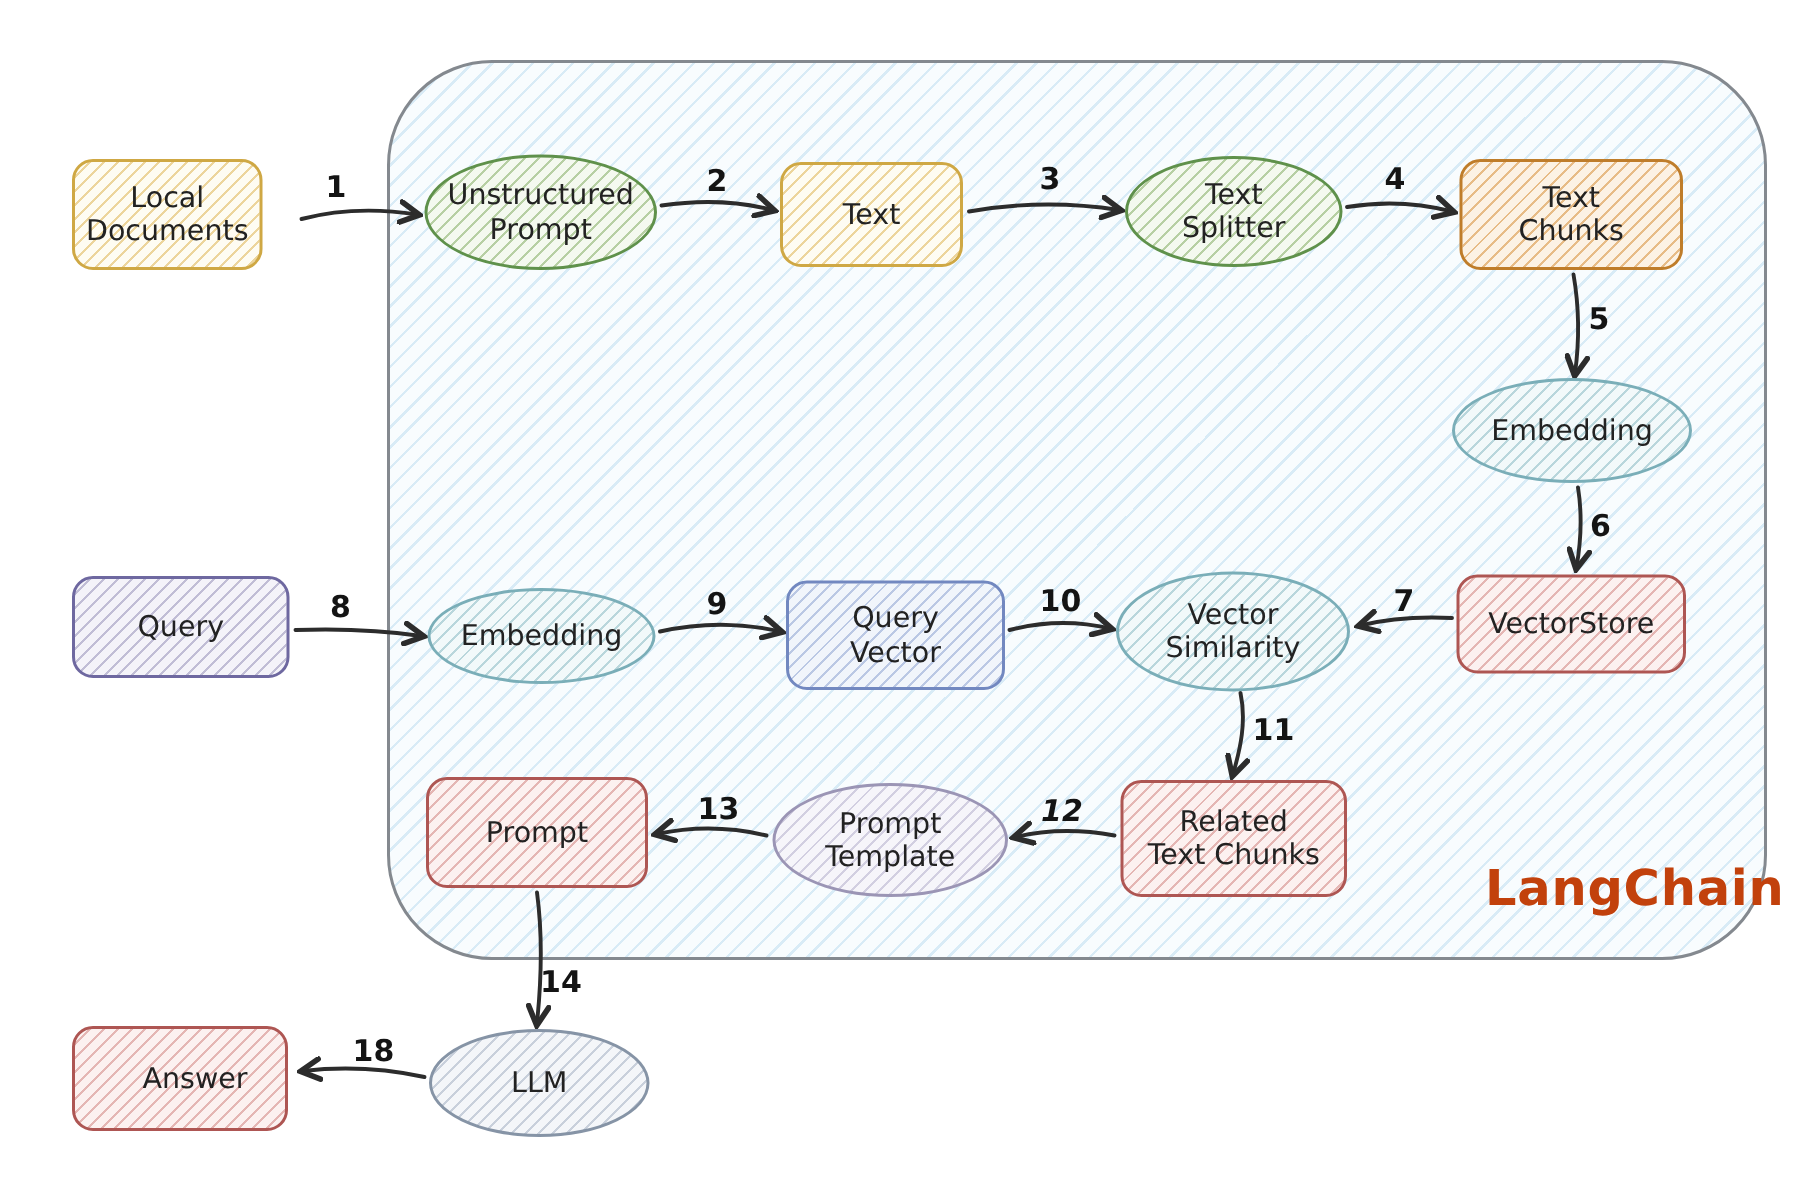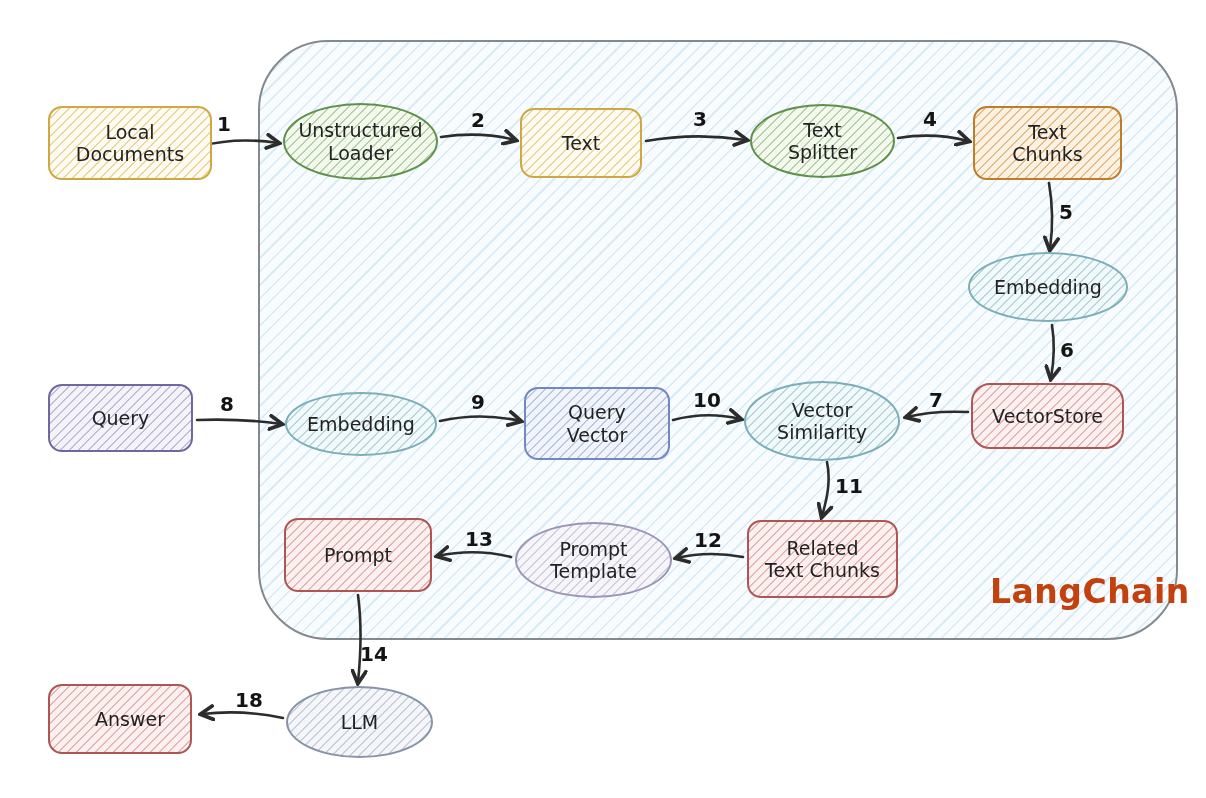--- a/index.html
+++ b/index.html
@@ -150,31 +150,31 @@
       <path d="M440,421 C467,415 494,415 520,421" marker-end="url(#arrowhead)"></path>
       <path d="M673,420 C696,414 719,414 740,419" marker-end="url(#arrowhead)"></path>
       <path d="M827,462 C831,481 827,499 822,516" marker-end="url(#arrowhead)"></path>
       <path d="M743,557 C721,553 698,553 677,558" marker-end="url(#arrowhead)"></path>
       <path d="M511,557 C486,551 461,551 438,556" marker-end="url(#arrowhead)"></path>
       <path d="M358,595 C362,625 361,653 358,682" marker-end="url(#arrowhead)"></path>
       <path d="M283,718 C255,712 228,711 202,714" marker-end="url(#arrowhead)"></path>
     </g>
   </svg>
 
-  <div class="node rect c-yellow" style="left:48px;  top:106px; width:164px; height:74px;">Local
+  <div class="node rect c-yellow" style="left:48px;  top:106px; width:127px; height:74px;">Local
 Documents</div>
   <div class="node ellipse c-green" style="left:283px; top:103px; width:155px; height:77px;">Unstructured
-Loader</div>
+Prompt</div>
   <div class="node rect c-yellow" style="left:520px; top:108px; width:122px; height:70px;">Text</div>
   <div class="node ellipse c-green" style="left:750px; top:104px; width:145px; height:74px;">Text
 Splitter</div>
   <div class="node rect c-orange" style="left:973px; top:106px; width:149px; height:74px;">Text
 Chunks</div>
   <div class="node ellipse c-teal" style="left:968px; top:252px; width:160px; height:70px;">Embedding</div>
-  <div class="node rect c-red" style="left:971px; top:383px; width:153px; height:66px;border-radius:19px;">VectorStore</div>
+  <div class="node rect c-red" style="left:971px; top:383px; width:153px; height:66px;">VectorStore</div>
   <div class="node rect c-purple" style="left:48px;  top:384px; width:145px; height:68px;">Query</div>
   <div class="node ellipse c-teal" style="left:285px; top:392px; width:152px; height:64px;">Embedding</div>
   <div class="node rect c-blue" style="left:524px; top:387px; width:146px; height:73px;">Query
 Vector</div>
   <div class="node ellipse c-teal" style="left:744px; top:381px; width:156px; height:80px;">Vector
 Similarity</div>
   <div class="node rect c-red" style="left:747px; top:520px; width:151px; height:78px;">Related
 Text Chunks</div>
   <div class="node ellipse c-lavender" style="left:515px; top:522px; width:157px; height:76px;">Prompt
 Template</div>
@@ -186,19 +186,19 @@
   <span class="edge-label" style="left:478px;  top:108px;">2</span>
   <span class="edge-label" style="left:700px;  top:107px;">3</span>
   <span class="edge-label" style="left:930px;  top:107px;">4</span>
   <span class="edge-label" style="left:1066px; top:200px;">5</span>
   <span class="edge-label" style="left:1067px; top:338px;">6</span>
   <span class="edge-label" style="left:936px;  top:388px;">7</span>
   <span class="edge-label" style="left:227px;  top:392px;">8</span>
   <span class="edge-label" style="left:478px;  top:390px;">9</span>
   <span class="edge-label" style="left:707px;  top:388px;">10</span>
   <span class="edge-label" style="left:843px;  top:474px;padding-left:12px;">11</span>
-  <span class="edge-label" style="left:708px;  top:528px;">12</span>
+  <span class="edge-label" style="left:708px;  top:528px;font-style:italic;">12</span>
   <span class="edge-label" style="left:479px;  top:527px;">13</span>
   <span class="edge-label" style="left:374px;  top:642px;">14</span>
   <span class="edge-label" style="left:249px;  top:688px;">18</span>
 
 
 </div>
 
 </body></html>

